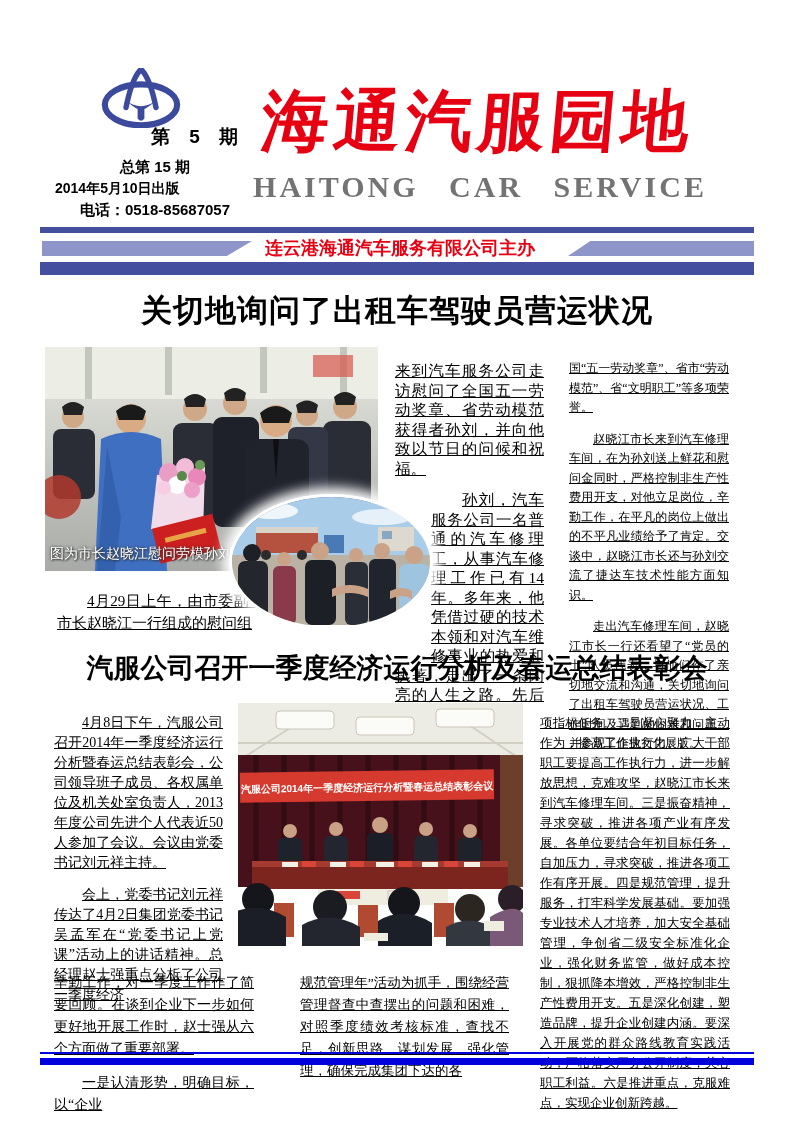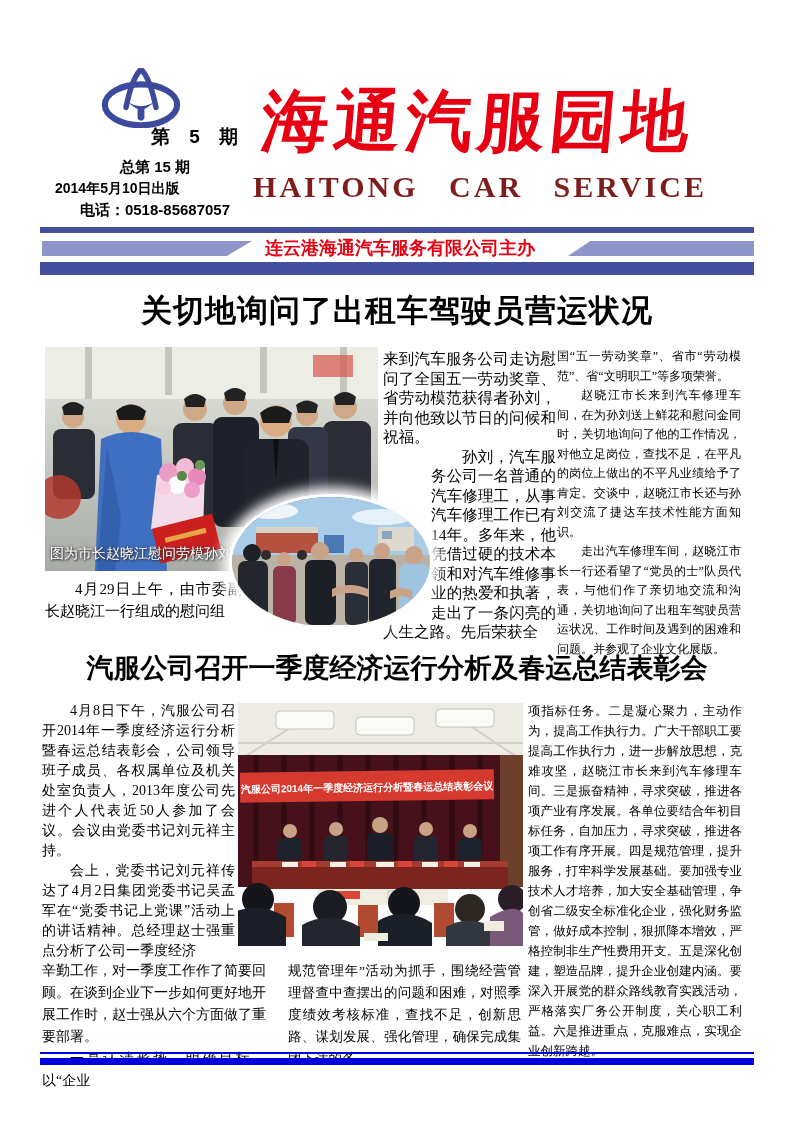--- a/index.html
+++ b/index.html
@@ -15,39 +15,39 @@
   .total-issue{position:absolute;left:70px;top:158px;width:170px;text-align:center;
     font-family:"Liberation Sans",sans-serif;font-weight:bold;font-size:15px;}
   .publish-date{position:absolute;left:55px;top:180px;width:200px;text-align:left;
     font-family:"Liberation Sans",sans-serif;font-weight:bold;font-size:14px;}
   .phone{position:absolute;left:48px;top:201px;width:214px;text-align:center;
     font-family:"Liberation Sans",sans-serif;font-weight:bold;font-size:15px;}
   .masthead{position:absolute;left:222px;top:76px;width:512px;text-align:center;
     font-size:67px;font-weight:900;color:#e60012;letter-spacing:5px;
     transform:skewX(-5deg);font-family:"Liberation Serif",serif;white-space:nowrap;}
   .masthead-en{position:absolute;left:230px;top:170px;width:500px;text-align:center;
-    font-size:30px;font-weight:bold;color:#7f1d1d;letter-spacing:3px;word-spacing:20px;
+    font-size:30px;font-weight:bold;color:#737373;letter-spacing:3px;word-spacing:20px;
     font-family:"Liberation Serif",serif;white-space:nowrap;}
   
   .band-line1{position:absolute;left:40px;top:227px;width:714px;height:6px;background:#454f9f;}
   .band-light-left{position:absolute;left:42px;top:241px;width:210px;height:15px;background:#8e95c9;
     clip-path:polygon(0 0,100% 0,88% 100%,0 100%);}
   .band-light-right{position:absolute;left:568px;top:241px;width:186px;height:15px;background:#8e95c9;
     clip-path:polygon(12% 0,100% 0,100% 100%,0 100%);}
   .organizer{position:absolute;left:240px;top:236px;width:320px;text-align:center;
     font-family:"Liberation Sans",sans-serif;font-weight:bold;font-size:18px;color:#e60012;white-space:nowrap;}
   .band-line2{position:absolute;left:40px;top:262px;width:714px;height:13px;background:#454f9f;}
   
   .headline1{position:absolute;left:40px;top:290px;width:714px;text-align:center;
     font-family:"Liberation Sans",sans-serif;font-weight:900;font-size:31px;letter-spacing:1px;white-space:nowrap;}
   .headline2{position:absolute;left:40px;top:650px;width:714px;text-align:center;
     font-family:"Liberation Sans",sans-serif;font-weight:900;font-size:27px;white-space:nowrap;}
   
   .col{position:absolute;text-align:justify;}
-  .col .p{margin:0;}
+  .col .p{margin:12px;text-decoration:underline;}
   .indent{text-indent:2em;}
   .a1-intro{left:45px;top:578px;width:262px;font-size:15px;line-height:22px;}
   .a1-mid{left:383px;top:349px;width:173px;font-size:15.5px;line-height:19.5px;}
   .a1-right{left:557px;top:347px;width:184px;font-size:12px;line-height:19.5px;}
   .oval-spacer{float:left;width:48px;height:120px;margin-top:42px;}
   .a2-left-top{left:42px;top:701px;width:193px;font-size:14px;line-height:20px;}
   .a2-left-bottom{left:42px;top:960px;width:224px;font-size:14px;line-height:22px;}
   .a2-mid-bottom{left:288px;top:960px;width:233px;font-size:13.5px;line-height:22px;}
   .a2-right{left:528px;top:701px;width:214px;font-size:12.5px;line-height:20px;}
   
@@ -198,21 +198,21 @@
   </div>
 
   <div class="col a1-mid">
     <div class="p">来到汽车服务公司走访慰问了全国五一劳动奖章、省劳动模范获得者孙刘，并向他致以节日的问候和祝福。</div>
     <div class="oval-spacer"></div>
     <div class="p indent">孙刘，汽车服务公司一名普通的汽车修理工，从事汽车修理工作已有14年。多年来，他凭借过硬的技术本领和对汽车维修事业的热爱和执著，走出了一条闪亮的人生之路。先后荣获全</div>
   </div>
 
   <div class="col a1-right">
     <div class="p">国“五一劳动奖章”、省市“劳动模范”、省“文明职工”等多项荣誉。</div>
-    <div class="p indent">赵晓江市长来到汽车修理车间，在为孙刘送上鲜花和慰问金同时，关切地询问了他的工作情况，对他立足岗位，查找不足，在平凡的岗位上做出的不平凡业绩给予了肯定。交谈中，赵晓江市长还与孙刘交流了捷达车技术性能方面知识。</div>
+    <div class="p indent">赵晓江市长来到汽车修理车间，在为孙刘送上鲜花和慰问金同时，严格控制非生产性费用开支，对他立足岗位，辛勤工作，在平凡的岗位上做出的不平凡业绩给予了肯定。交谈中，赵晓江市长还与孙刘交流了捷达车技术性能方面知识。</div>
     <div class="p indent">走出汽车修理车间，赵晓江市长一行还看望了“党员的士”队员代表，与他们作了亲切地交流和沟通，关切地询问了出租车驾驶员营运状况、工作时间及遇到的困难和问题。并参观了企业文化展版。</div>
   </div>
 
   <div class="headline2">汽服公司召开一季度经济运行分析及春运总结表彰会</div>
 
   <div class="col a2-left-top">
     <div class="p indent">4月8日下午，汽服公司召开2014年一季度经济运行分析暨春运总结表彰会，公司领导班子成员、各权属单位及机关处室负责人，2013年度公司先进个人代表近50人参加了会议。会议由党委书记刘元祥主持。</div>
     <div class="p indent">会上，党委书记刘元祥传达了4月2日集团党委书记吴孟军在“党委书记上党课”活动上的讲话精神。总经理赵士强重点分析了公司一季度经济</div>
   </div>
 

